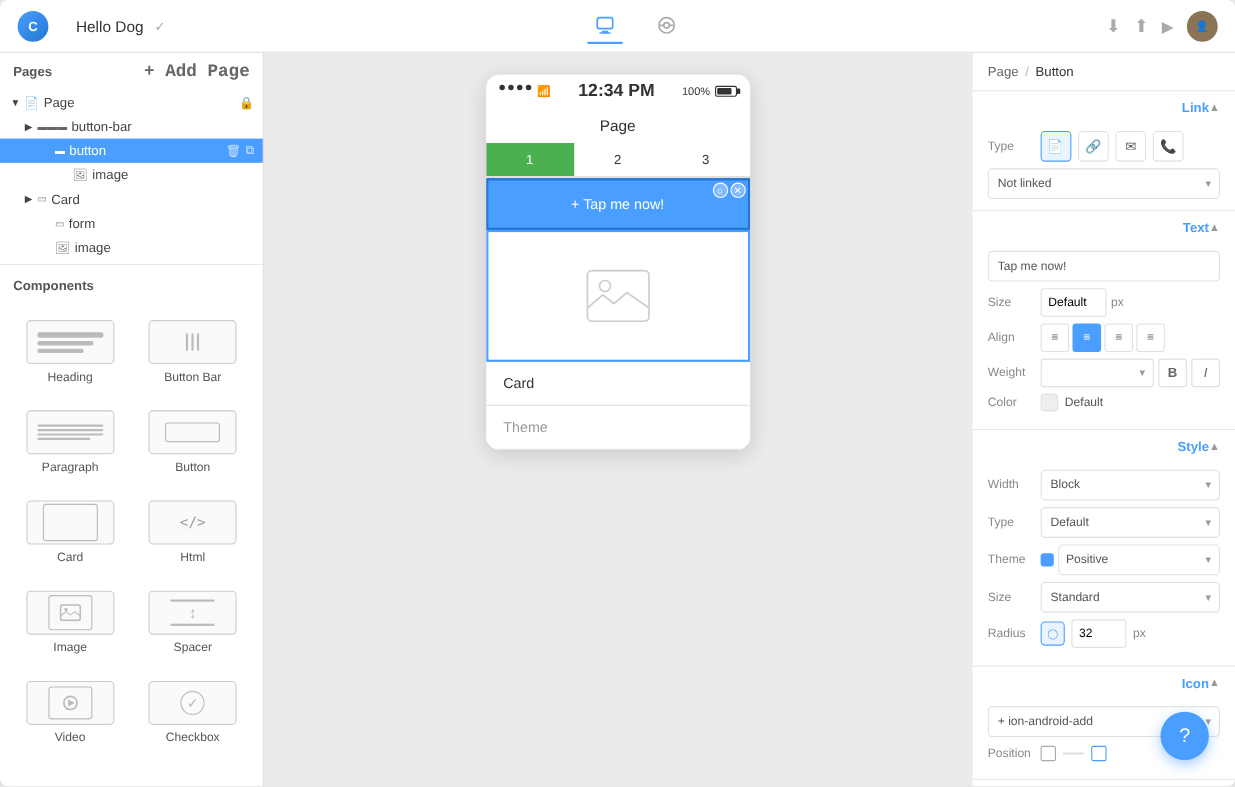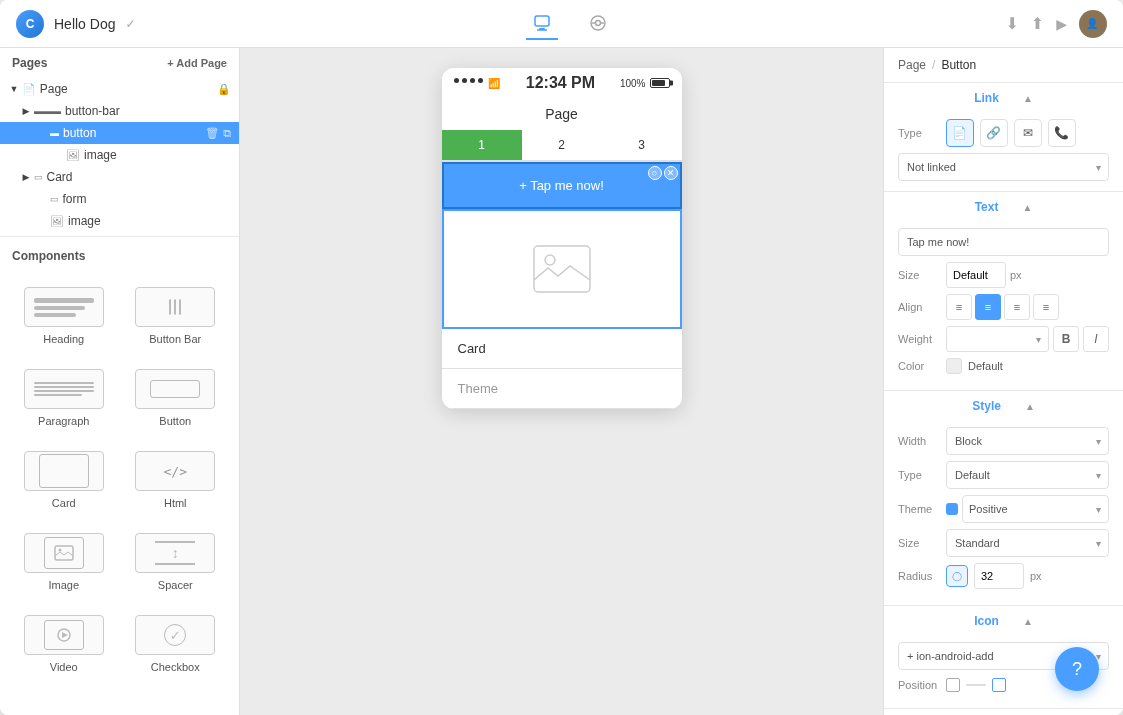--- a/index.html
+++ b/index.html
@@ -4,35 +4,35 @@
   <style>
     * { box-sizing: border-box; margin: 0; padding: 0; }
     body { font-family: -apple-system, BlinkMacSystemFont, 'Segoe UI', sans-serif; font-size: 13px; background: #f0f0f0; color: #333; overflow: hidden; }
 
     .app-container { display: flex; flex-direction: column; width: 1123px; height: 715px; background: #fff; border-radius: 8px; overflow: hidden; box-shadow: 0 4px 20px rgba(0,0,0,0.15); }
 
     
     .top-bar { display: flex; align-items: center; justify-content: space-between; height: 48px; background: #fff; border-bottom: 1px solid #e0e0e0; padding: 0 16px; flex-shrink: 0; }
     .top-bar-left { display: flex; align-items: center; gap: 10px; }
     .app-logo { width: 28px; height: 28px; border-radius: 50%; background: linear-gradient(135deg, #4a9eff, #2176d2); display: flex; align-items: center; justify-content: center; color: #fff; font-size: 12px; font-weight: bold; }
-    .app-title { font-size: 14px; font-weight: 500; color: #333; }
+    .app-title { font-size: 14px; font-weight: 500; color: #333; margin-left: 15px; }
     .top-bar-center { display: flex; align-items: center; gap: 24px; }
     .tab-icon { width: 32px; height: 32px; display: flex; align-items: center; justify-content: center; cursor: pointer; border-bottom: 2px solid transparent; }
     .tab-icon.active { border-bottom-color: #4a9eff; }
     .top-bar-right { display: flex; align-items: center; gap: 12px; }
     .avatar { width: 28px; height: 28px; border-radius: 50%; background: #8b7355; overflow: hidden; }
 
     
     .main-layout { display: flex; flex: 1; overflow: hidden; }
 
     
     .left-sidebar { width: 240px; border-right: 1px solid #e0e0e0; background: #fff; display: flex; flex-direction: column; overflow: hidden; flex-shrink: 0; }
     .pages-section { flex-shrink: 0; }
     .section-header { display: flex; align-items: center; justify-content: space-between; padding: 8px 12px; font-size: 12px; font-weight: 600; color: #555; }
-    .add-page-btn { font-size: 11px; color: #666; cursor: pointer; display: flex; align-items: center; gap: 3px; }
+    .add-page-btn { font-size: 16px; color: #666; cursor: pointer; display: flex; align-items: center; gap: 3px; font-family: Liberation Mono, monospace; }
     .tree-item { display: flex; align-items: center; padding: 4px 8px; cursor: pointer; font-size: 12px; color: #444; position: relative; }
     .tree-item.selected { background: #4a9eff; color: #fff; }
     .tree-item.selected .item-icon { color: #fff; }
     .tree-indent-1 { padding-left: 20px; }
     .tree-indent-2 { padding-left: 36px; }
     .tree-indent-3 { padding-left: 52px; }
     .expand-arrow { width: 12px; height: 12px; display: inline-flex; align-items: center; justify-content: center; font-size: 9px; margin-right: 2px; }
     .item-icon { margin-right: 4px; font-size: 11px; color: #888; }
     .item-label { flex: 1; }
     .item-actions { display: flex; gap: 4px; margin-left: auto; }
@@ -119,21 +119,21 @@
     .phone-card { padding: 12px 16px; border-bottom: 1px solid #e0e0e0; font-size: 13px; }
     .phone-input { padding: 12px 16px; border-bottom: 1px solid #e0e0e0; font-size: 13px; color: #999; }
 
     
     .right-sidebar { width: 240px; border-left: 1px solid #e0e0e0; background: #fff; overflow-y: auto; flex-shrink: 0; }
     .right-sidebar-header { display: flex; align-items: center; gap: 6px; padding: 10px 14px; border-bottom: 1px solid #e8e8e8; font-size: 12px; color: #666; }
     .breadcrumb-sep { color: #bbb; }
     .breadcrumb-current { color: #333; font-weight: 500; }
 
     .panel-section { border-bottom: 1px solid #e8e8e8; }
-    .panel-section-header { display: flex; align-items: center; justify-content: center; padding: 8px 14px; cursor: pointer; gap: 24px; }
+    .panel-section-header { display: flex; align-items: center; justify-content: flex-end; padding: 8px 14px; cursor: pointer; }
     .panel-section-title { font-size: 12px; font-weight: 600; color: #4a9eff; }
     .panel-collapse-arrow { font-size: 10px; color: #999; }
     .panel-body { padding: 6px 14px 10px; }
 
     .prop-row { display: flex; align-items: center; gap: 8px; margin-bottom: 6px; }
     .prop-label { font-size: 11px; color: #888; width: 40px; flex-shrink: 0; }
 
     
     .type-icons { display: flex; gap: 6px; }
     .type-icon-btn { width: 28px; height: 28px; border: 1px solid #e0e0e0; border-radius: 4px; display: flex; align-items: center; justify-content: center; cursor: pointer; font-size: 12px; color: #555; }

